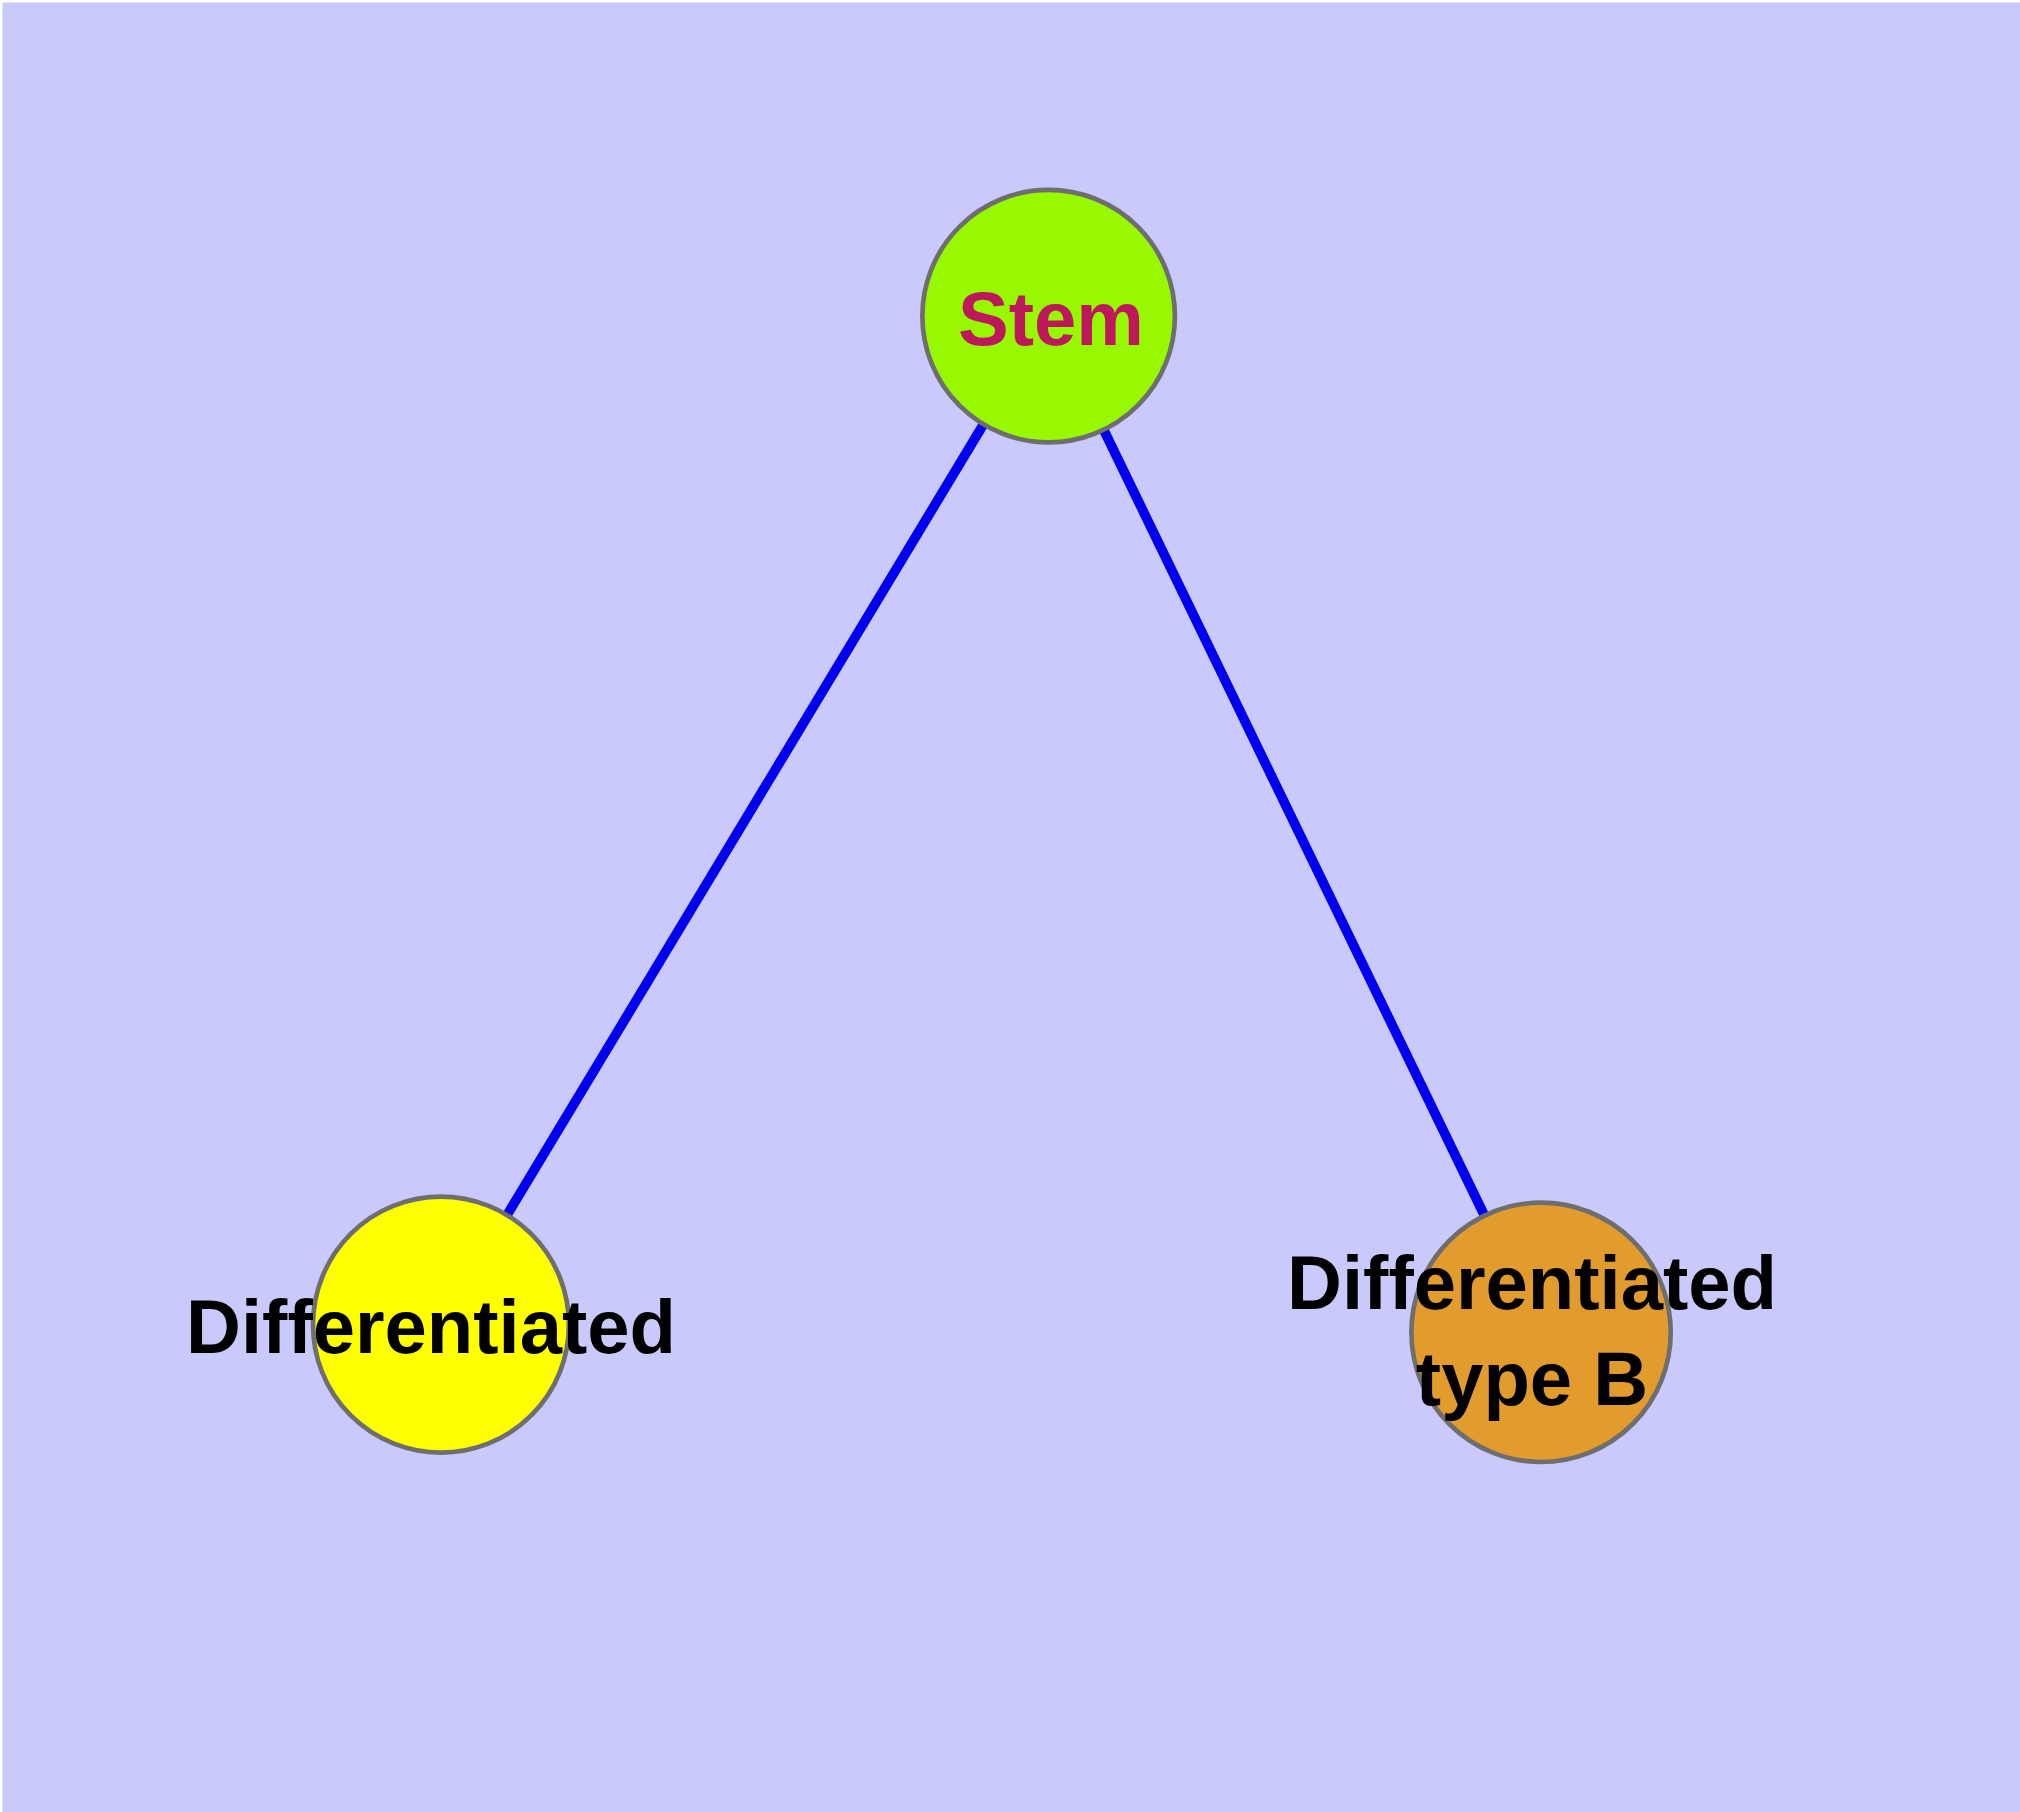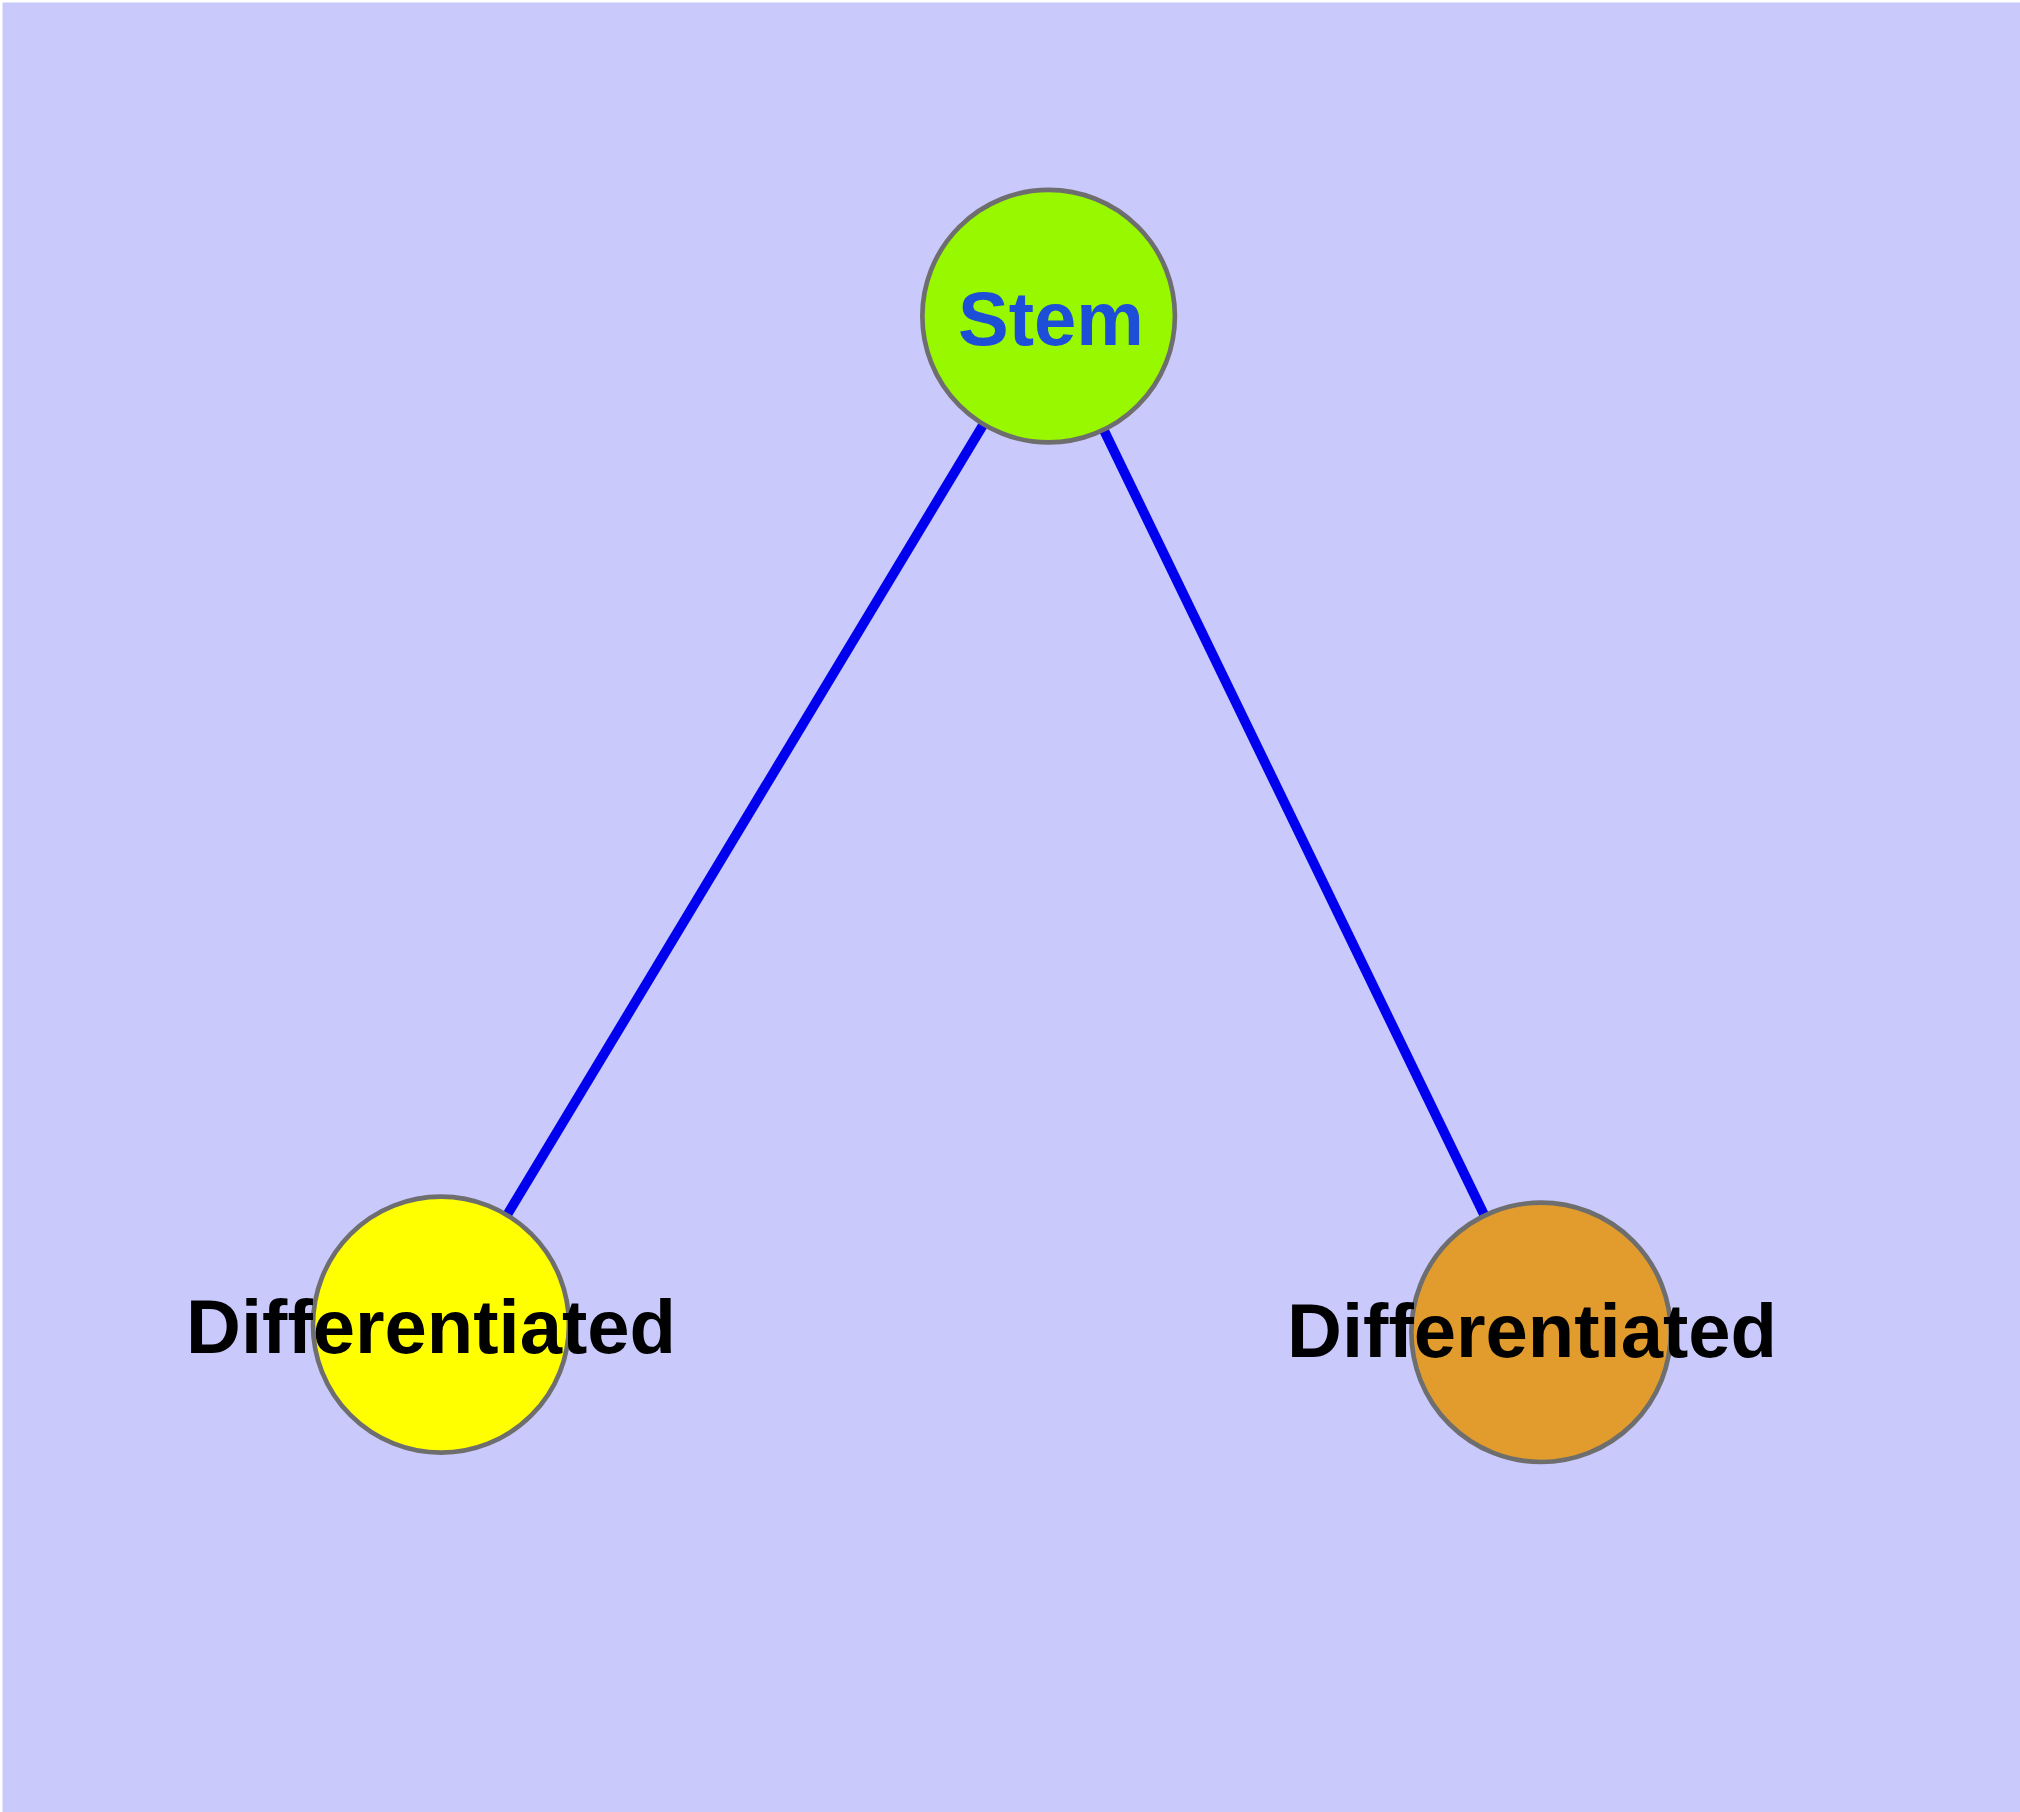--- a/index.html
+++ b/index.html
@@ -45,24 +45,25 @@
 
 <div class="canvas" id="diagram-canvas" style="width: 2021px; height: 1812px; background: rgb(201, 201, 252); box-shadow: rgb(255, 255, 255) 2.5px 0px 0px inset, rgb(255, 255, 255) 0px 2.5px 0px inset;">
   <svg id="graph-svg" xmlns="http://www.w3.org/2000/svg" viewBox="0 0 2384 2138">
       <line x1="1237" y1="373" x2="520" y2="1563" stroke="#0000EE" stroke-width="11.5"></line>
       <line x1="1237" y1="373" x2="1818" y2="1572" stroke="#0000EE" stroke-width="11.5"></line>
       <circle cx="1237" cy="373" r="149" fill="#97F800" stroke="#6E6E6E" stroke-width="5.5"></circle>
       <circle cx="520" cy="1563" r="151" fill="#FFFF00" stroke="#6E6E6E" stroke-width="5.5"></circle>
       <circle cx="1818" cy="1572" r="153" fill="#E29C2D" stroke="#6E6E6E" stroke-width="5.5"></circle>
     </svg>
   <div id="label-layer">
-      <div class="node-label" style="left: 1051px; top: 319px; color: #1d4ed8; text-align: center;">
+      <div class="node-label" style="left: 1051px; top: 319px; color: #be185d; text-align: center;">
         <div>Stem</div>
       </div>
       <div class="node-label" style="left: 431px; top: 1327px; color: rgb(0, 0, 0);">
         <div>Differentiated</div>
       </div>
       <div class="node-label" style="left: 1532px; top: 1331px; color: rgb(0, 0, 0);">
         <div>Differentiated</div>
+        <div>type B</div>
       </div>
     </div>
 </div>
 
 
 </body></html>

